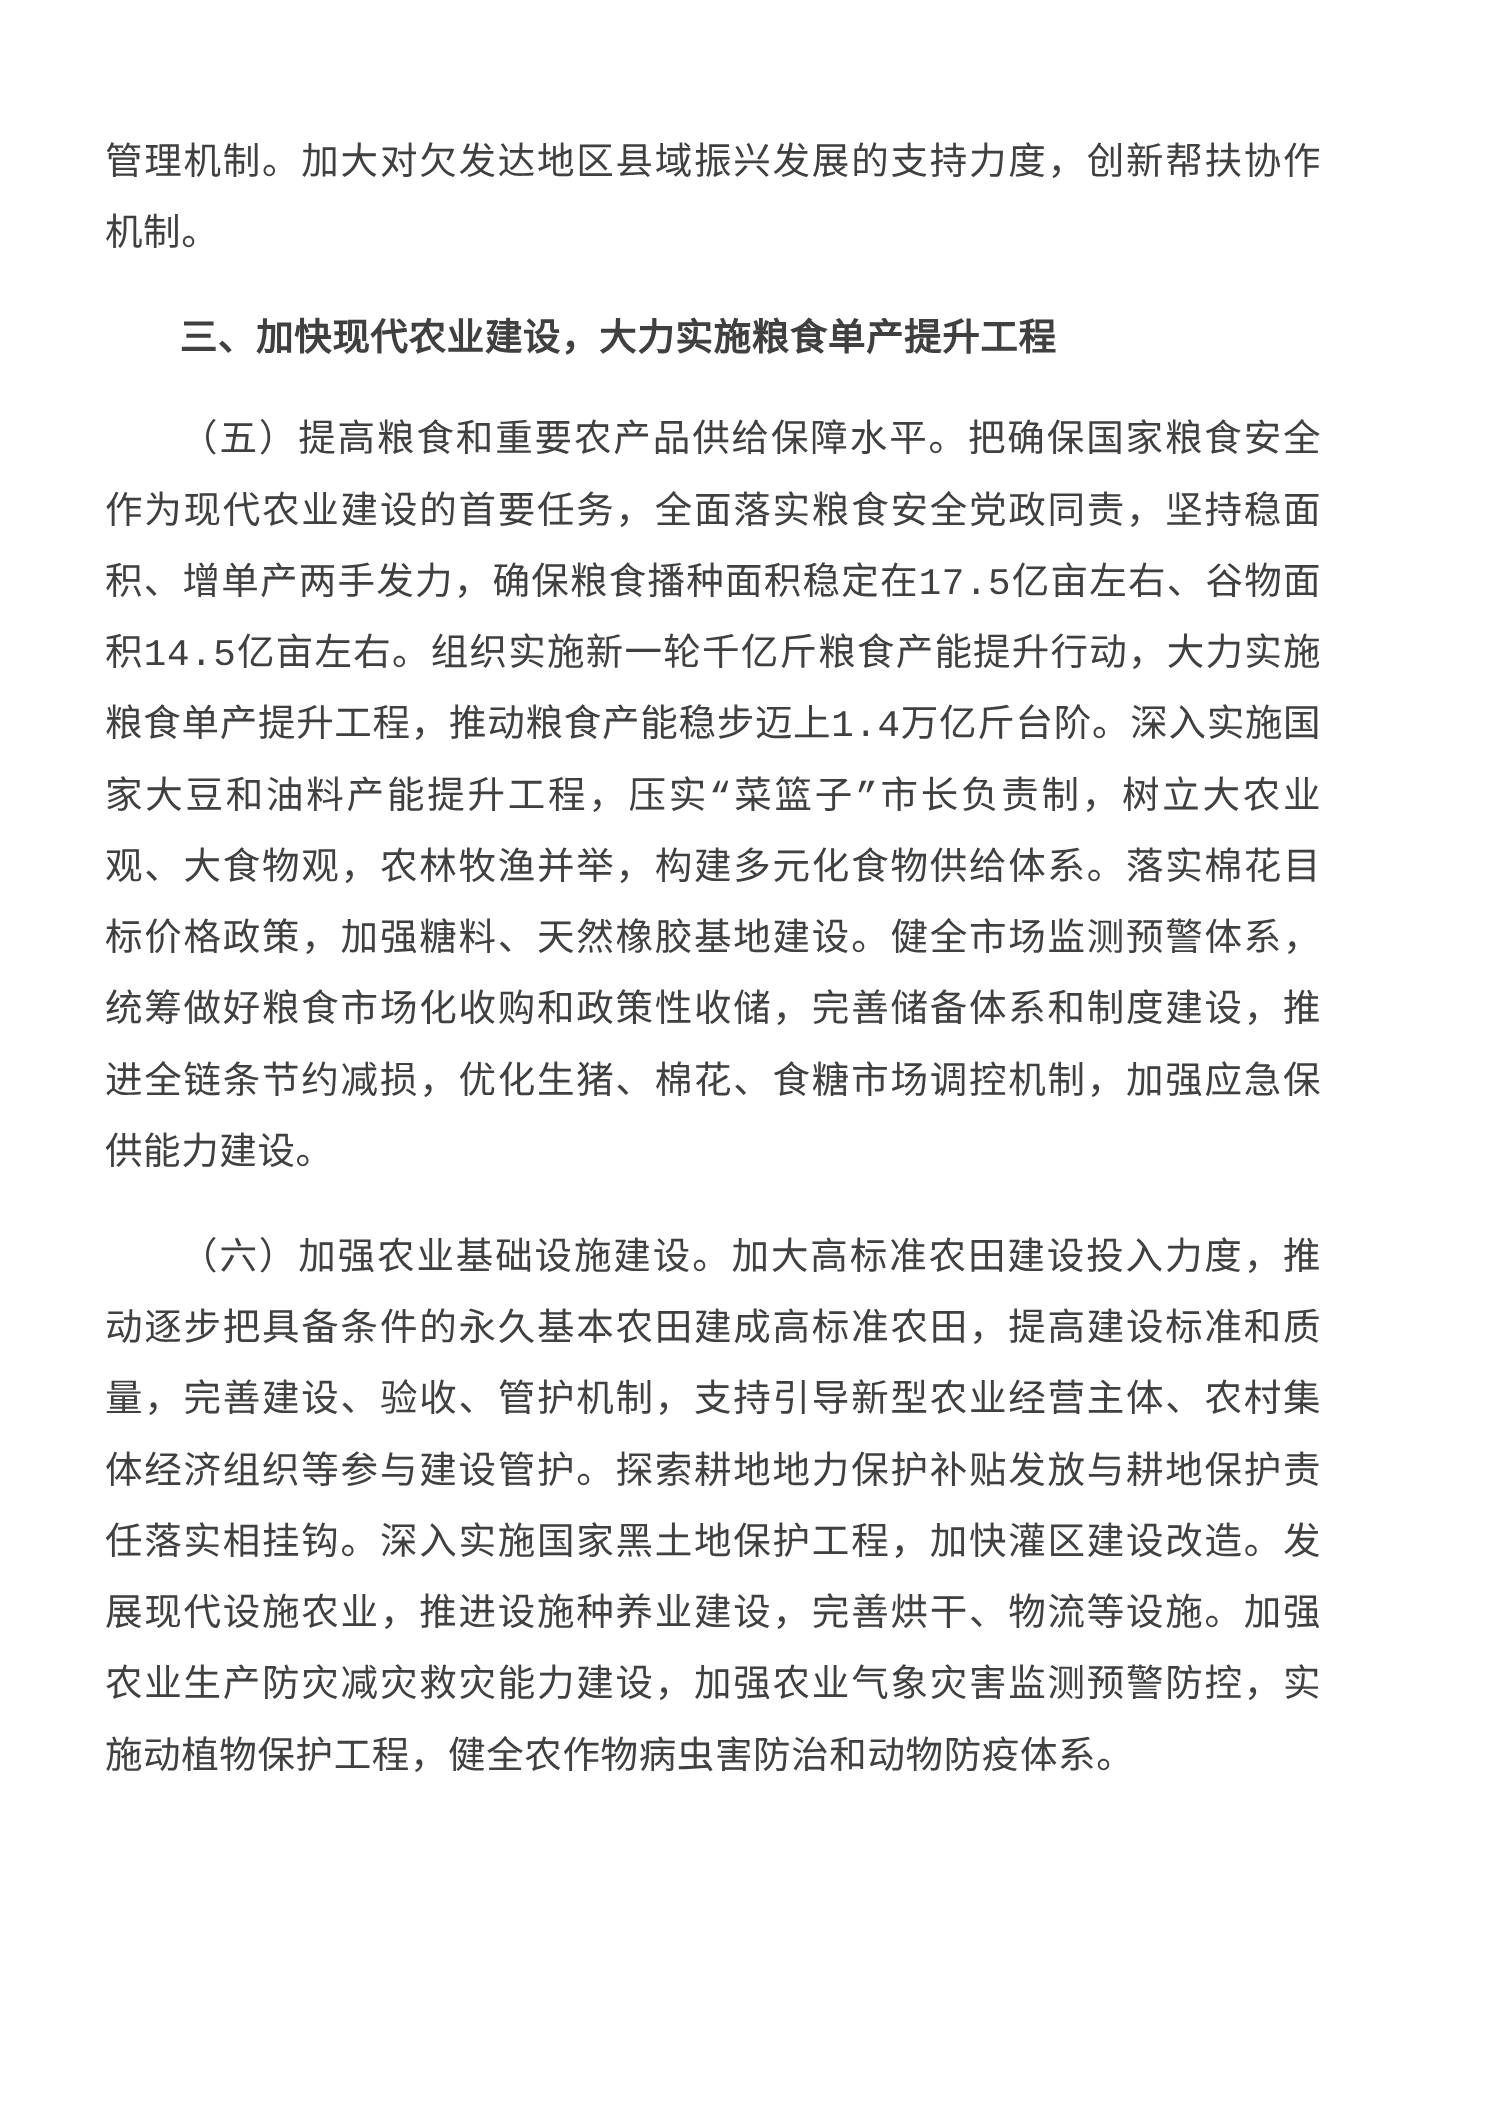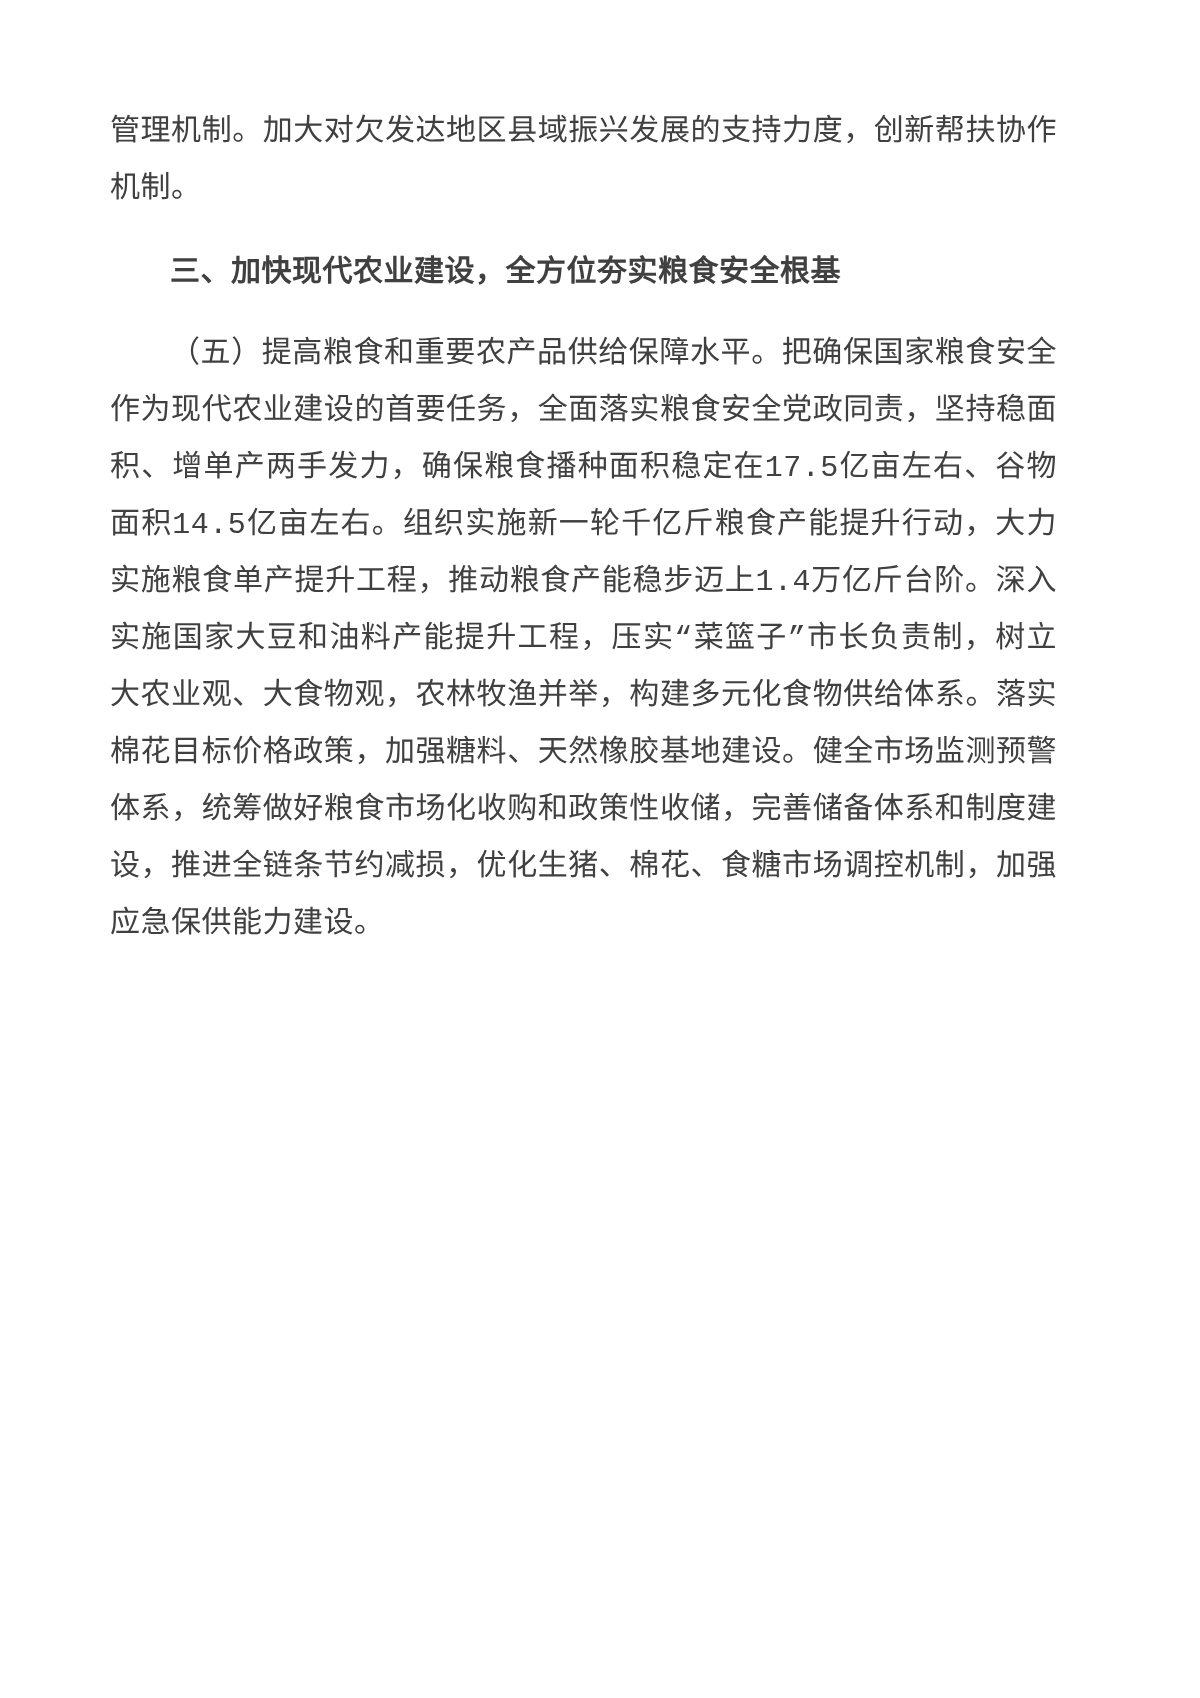--- a/index.html
+++ b/index.html
@@ -11,21 +11,21 @@
     margin: 0;
     padding: 0;
     background: var(--page-bg);
   }
   .page {
     position: relative;
     width: 1200px;
     height: 1698px;
     margin: 0 auto;
     background: var(--page-bg);
-    padding: 101px 143px 0 110px;
+    padding: 101px 143px 0 84px;
     font-family: "Liberation Sans", "DejaVu Sans", sans-serif;
     font-size: 30px;
     line-height: 57px;
     color: var(--text-color);
     overflow: hidden;
   }
   .para {
     margin: 0 0 27px 0;
     text-align: justify;
     letter-spacing: 0.5px;
@@ -42,17 +42,18 @@
     letter-spacing: 0.5px;
     color: var(--text-color);
   }
 </style>
 </head>
 <body>
 
 <div class="page">
   <p class="para">管理机制。加大对欠发达地区县域振兴发展的支持力度，创新帮扶协作机制。</p>
 
-  <h2 class="heading">三、加快现代农业建设，全方位夯实粮食安全根基</h2>
+  <h2 class="heading">三、加快现代农业建设，大力实施粮食单产提升工程</h2>
 
   <p class="para indent">（五）提高粮食和重要农产品供给保障水平。把确保国家粮食安全作为现代农业建设的首要任务，全面落实粮食安全党政同责，坚持稳面积、增单产两手发力，确保粮食播种面积稳定在17.5亿亩左右、谷物面积14.5亿亩左右。组织实施新一轮千亿斤粮食产能提升行动，大力实施粮食单产提升工程，推动粮食产能稳步迈上1.4万亿斤台阶。深入实施国家大豆和油料产能提升工程，压实“菜篮子”市长负责制，树立大农业观、大食物观，农林牧渔并举，构建多元化食物供给体系。落实棉花目标价格政策，加强糖料、天然橡胶基地建设。健全市场监测预警体系，统筹做好粮食市场化收购和政策性收储，完善储备体系和制度建设，推进全链条节约减损，优化生猪、棉花、食糖市场调控机制，加强应急保供能力建设。</p>
 
+  <p class="para indent">（六）加强农业基础设施建设。加大高标准农田建设投入力度，推动逐步把具备条件的永久基本农田建成高标准农田，提高建设标准和质量，完善建设、验收、管护机制，支持引导新型农业经营主体、农村集体经济组织等参与建设管护。探索耕地地力保护补贴发放与耕地保护责任落实相挂钩。深入实施国家黑土地保护工程，加快灌区建设改造。发展现代设施农业，推进设施种养业建设，完善烘干、物流等设施。加强农业生产防灾减灾救灾能力建设，加强农业气象灾害监测预警防控，实施动植物保护工程，健全农作物病虫害防治和动物防疫体系。</p>
 </div>
 
 </body></html>

